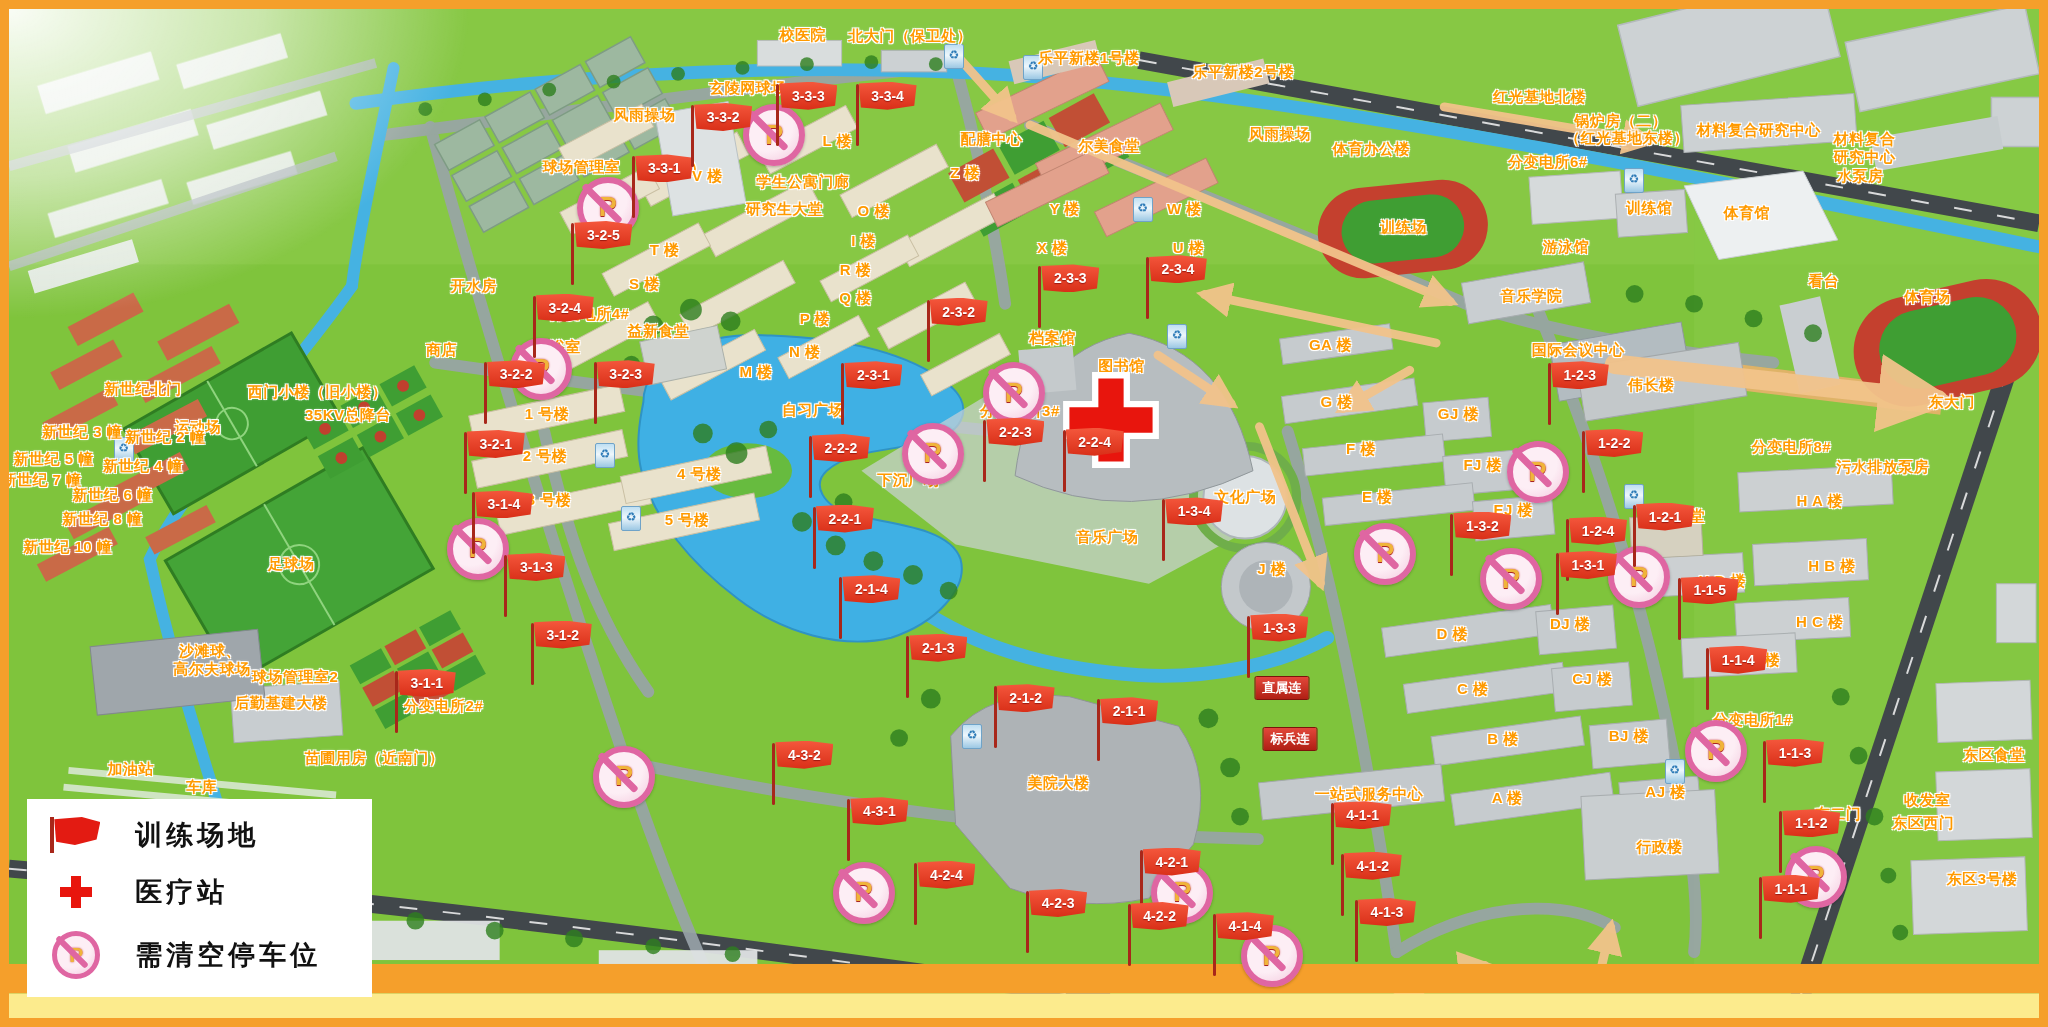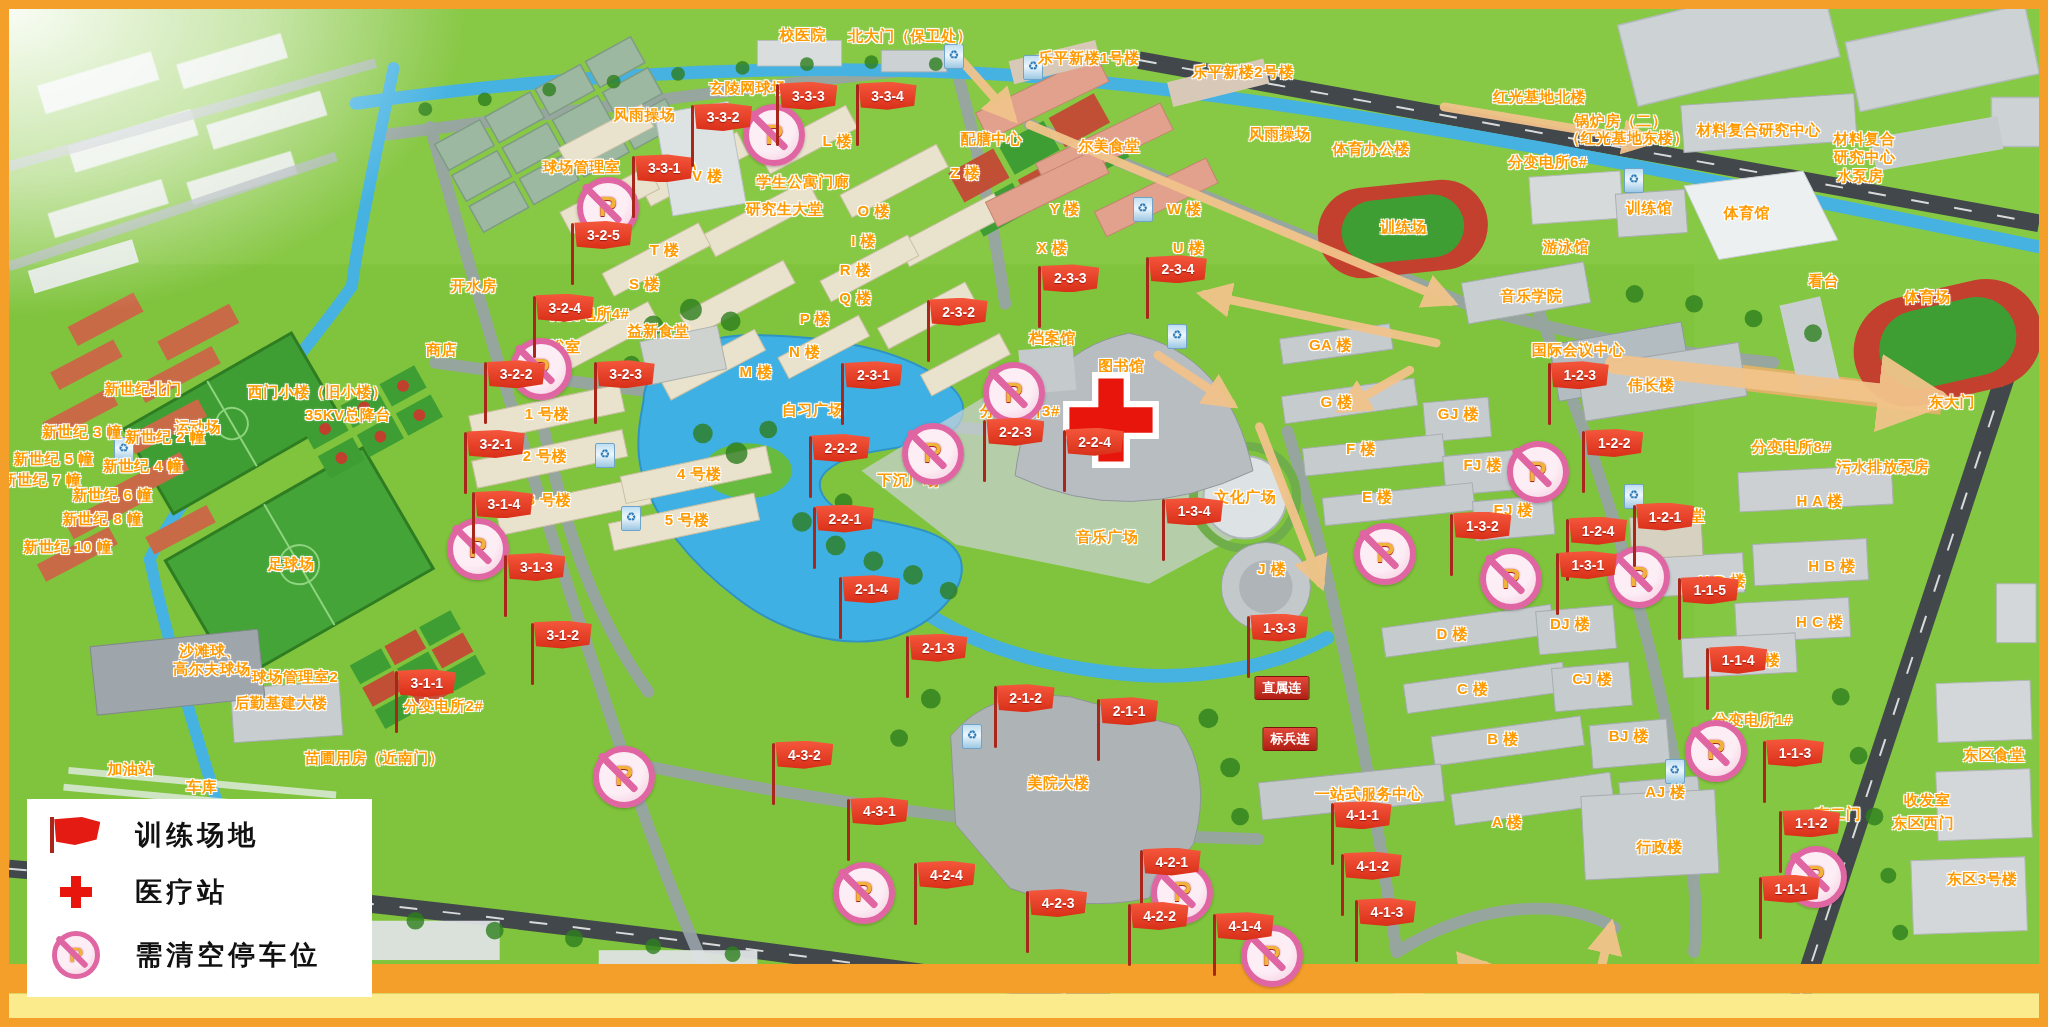--- a/index.html
+++ b/index.html
@@ -457,21 +457,21 @@
       <div class="mlabel" style="position: absolute; left: 33.4%; top: 50.6%;">5 号楼</div>
       <div class="mlabel" style="position: absolute; left: 51.4%; top: 32.6%;">档案馆</div>
       <div class="mlabel" style="position: absolute; left: 54.8%; top: 35.4%;">图书馆</div>
       <div class="mlabel" style="position: absolute; left: 49.8%; top: 39.8%;">分变电所3#</div>
       <div class="mlabel" style="position: absolute; left: 44.3%; top: 46.7%;">下沉广场</div>
       <div class="mlabel" style="position: absolute; left: 60.9%; top: 48.4%;">文化广场</div>
       <div class="mlabel" style="position: absolute; left: 54.1%; top: 52.3%;">音乐广场</div>
       <div class="mlabel" style="position: absolute; left: 39.6%; top: 39.7%;">自习广场</div>
       <div class="mlabel" style="position: absolute; left: 51.7%; top: 76.7%;">美院大楼</div>
       <div class="mlabel" style="position: absolute; left: 67%; top: 77.8%;">一站式服务中心</div>
-      <div class="mlabel" style="position: absolute; left: 73.8%; top: 78.2%; margin-top: 24px;">A 楼</div>
+      <div class="mlabel" style="position: absolute; left: 73.8%; top: 78.2%;">A 楼</div>
       <div class="mlabel" style="position: absolute; left: 81.6%; top: 77.6%;">AJ 楼</div>
       <div class="mlabel" style="position: absolute; left: 73.6%; top: 72.3%;">B 楼</div>
       <div class="mlabel" style="position: absolute; left: 79.8%; top: 72.1%;">BJ 楼</div>
       <div class="mlabel" style="position: absolute; left: 72.1%; top: 67.4%;">C 楼</div>
       <div class="mlabel" style="position: absolute; left: 78%; top: 66.4%;">CJ 楼</div>
       <div class="mlabel" style="position: absolute; left: 71.1%; top: 61.9%;">D 楼</div>
       <div class="mlabel" style="position: absolute; left: 76.9%; top: 61%;">DJ 楼</div>
       <div class="mlabel" style="position: absolute; left: 67.4%; top: 48.4%;">E 楼</div>
       <div class="mlabel" style="position: absolute; left: 74.1%; top: 49.7%;">EJ 楼</div>
       <div class="mlabel" style="position: absolute; left: 66.6%; top: 43.6%;">F 楼</div>

